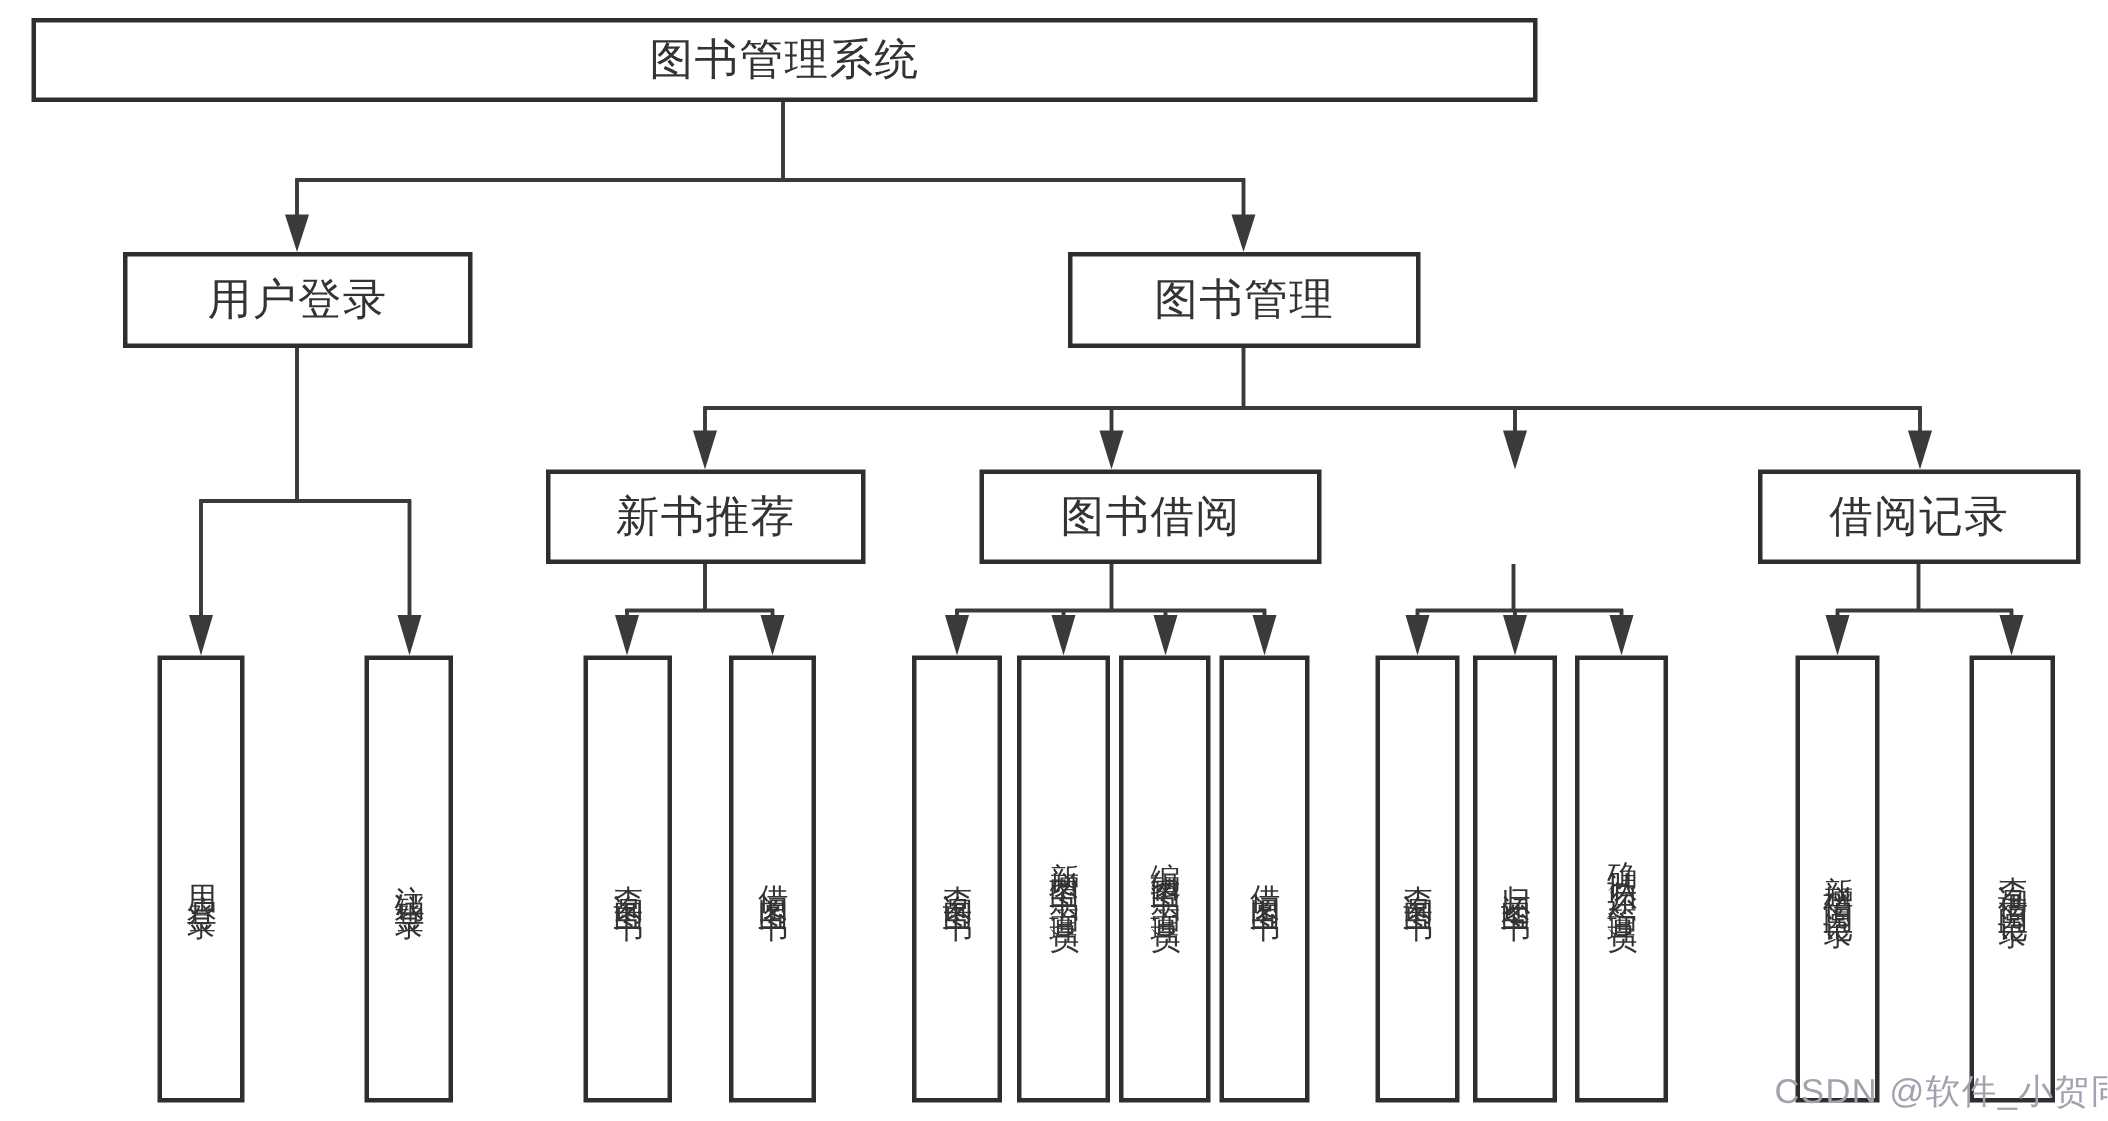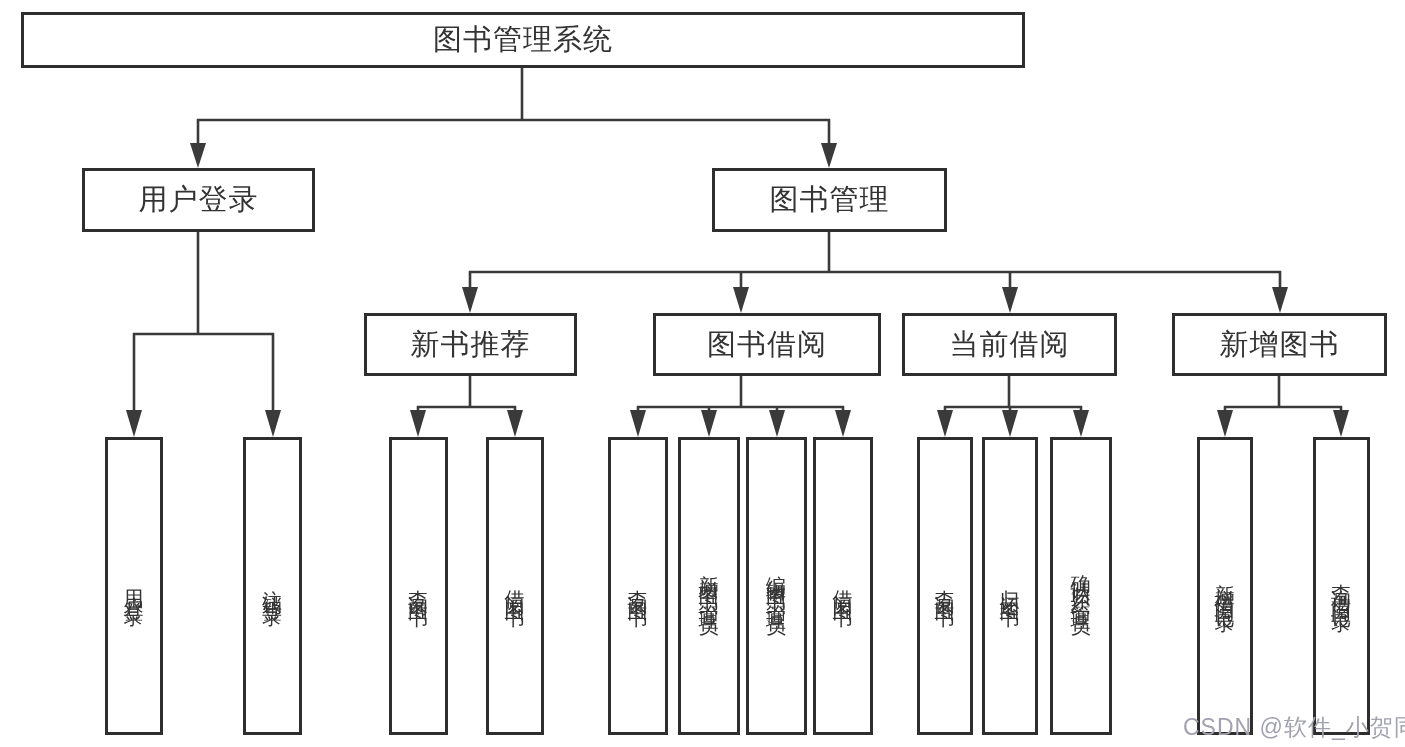--- a/index.html
+++ b/index.html
@@ -137,25 +137,22 @@
   <div class="node hnode" style="left:364px; top:313px; width:213px; height:63px;">
     <span>新书推荐</span>
   </div>
 
   <div class="node hnode" style="left:712px; top:168px; width:235px; height:64px;">
     <span>图书管理</span>
   </div>
   <div class="node hnode" style="left:635px; top:313px; width:228px; height:63px;margin-left:18px;">
     <span>图书借阅</span>
   </div>
-  <div class="node hnode" style="left:902px; top:313px; width:215px; height:63px;">
-    <span>当前借阅</span>
-  </div>
   <div class="node hnode" style="left:1172px; top:313px; width:215px; height:63px;">
-    <span>新增图书</span>
+    <span>借阅记录</span>
   </div>
 
   <div class="node leaf" style="left:105px; width:58px;">
     <span class="vtext">用户登录</span>
   </div>
   <div class="node leaf" style="left:243px; width:59px;">
     <span class="vtext">注销登录</span>
   </div>
 
   <div class="node leaf" style="left:389px; width:59px;">

